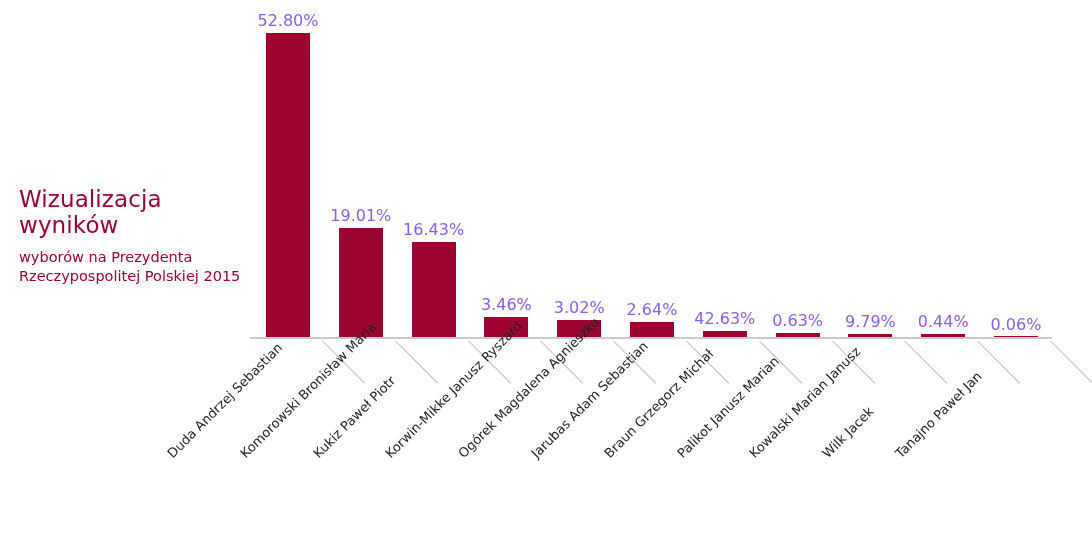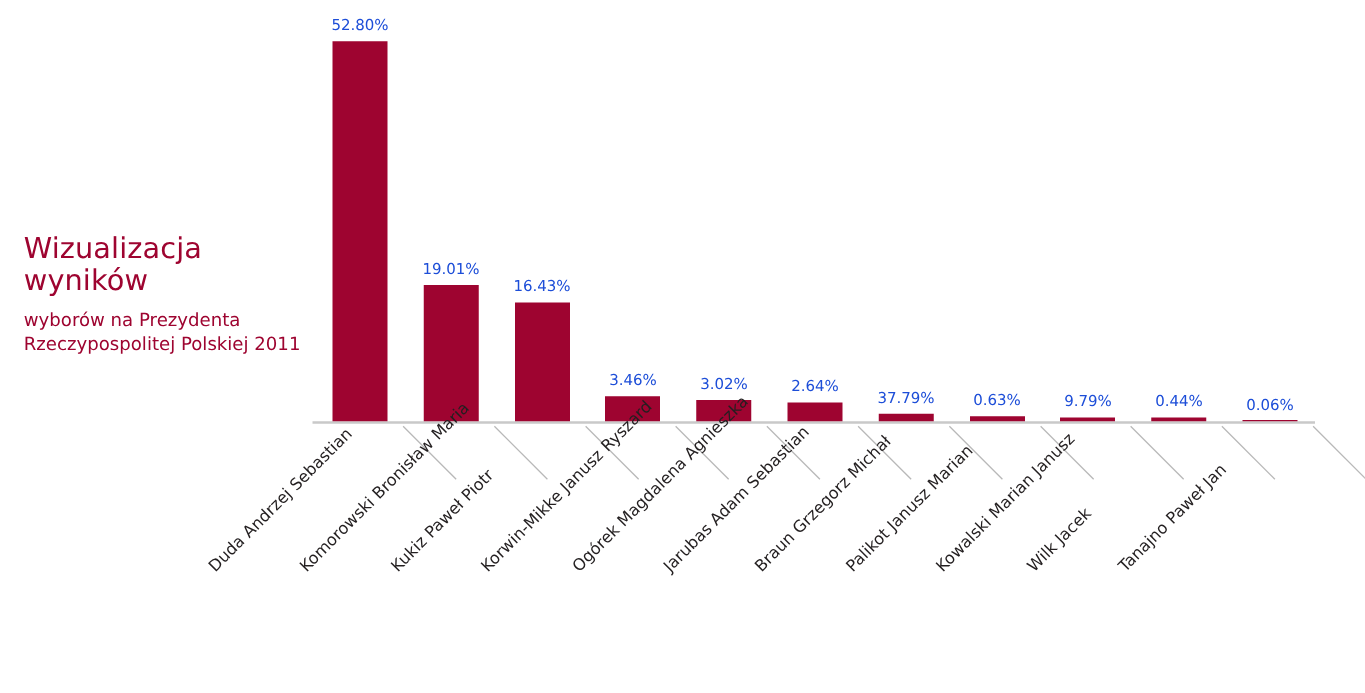--- a/index.html
+++ b/index.html
@@ -73,22 +73,22 @@
     position: absolute;
     bottom: 0;
     left: 0;
     width: 44px;
     background: #9E0430;
   }
   .bar-value {
     position: absolute;
     left: 50%;
     transform: translateX(-50%);
-    color: #1d4ed8;
-    font-size: 12px;
+    color: #8b5cf6;
+    font-size: 16px;
     white-space: nowrap;
     line-height: 13px;
   }
 
   
   .cat-label {
     position: absolute;
     transform-origin: 0 50%;
     transform: rotate(-45deg);
     color: #231f20;
@@ -108,21 +108,21 @@
 </style>
 </head>
 <body>
 
 <div id="viz-root">
 
   <div class="title-block">
     <div class="chart-title">Wizualizacja
 wyników</div>
     <div class="chart-subtitle">wyborów na Prezydenta
-Rzeczypospolitej Polskiej 2011</div>
+Rzeczypospolitej Polskiej 2015</div>
   </div>
 
   <div class="plot-area">
     <div class="axis-line"></div>
     <div id="bars-layer">
         <div class="bar-group" style="left: 16px; height: 328px;">
           <div class="bar" style="height: 304px;"></div>
           <div class="bar-value" style="bottom: 310px;">52.80%</div>
         </div>
         <div class="bar-group" style="left: 88.8px; height: 133.452px;">
@@ -140,21 +140,21 @@
         <div class="bar-group" style="left: 307.2px; height: 41.3879px;">
           <div class="bar" style="height: 17.3879px;"></div>
           <div class="bar-value" style="bottom: 23.3879px;">3.02%</div>
         </div>
         <div class="bar-group" style="left: 380px; height: 39.2px;">
           <div class="bar" style="height: 15.2px;"></div>
           <div class="bar-value" style="bottom: 21.2px;">2.64%</div>
         </div>
         <div class="bar-group" style="left: 452.8px; height: 29.8152px;">
           <div class="bar" style="height: 5.81515px;"></div>
-          <div class="bar-value" style="bottom: 11.8152px;">37.79%</div>
+          <div class="bar-value" style="bottom: 11.8152px;">42.63%</div>
         </div>
         <div class="bar-group" style="left: 525.6px; height: 27.6273px;">
           <div class="bar" style="height: 3.62727px;"></div>
           <div class="bar-value" style="bottom: 9.62727px;">0.63%</div>
         </div>
         <div class="bar-group" style="left: 598.4px; height: 26.8788px;">
           <div class="bar" style="height: 2.87879px;"></div>
           <div class="bar-value" style="bottom: 8.87879px;">9.79%</div>
         </div>
         <div class="bar-group" style="left: 671.2px; height: 26.5333px;">

